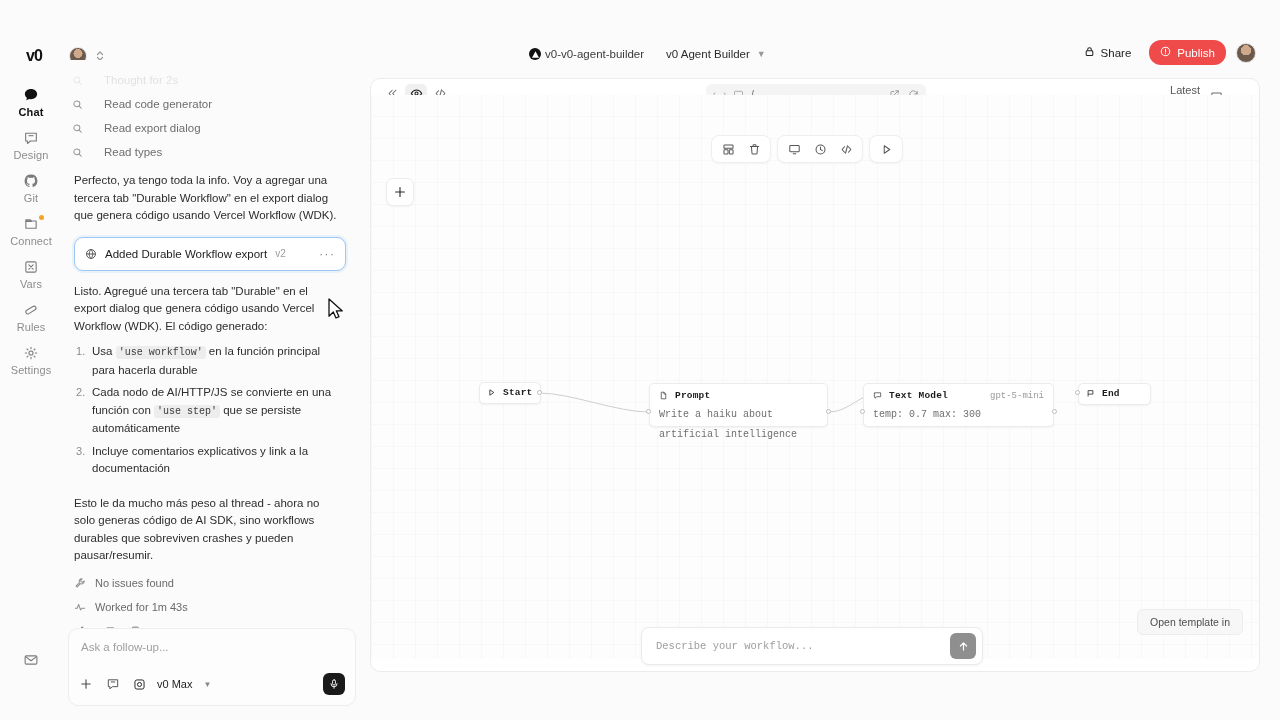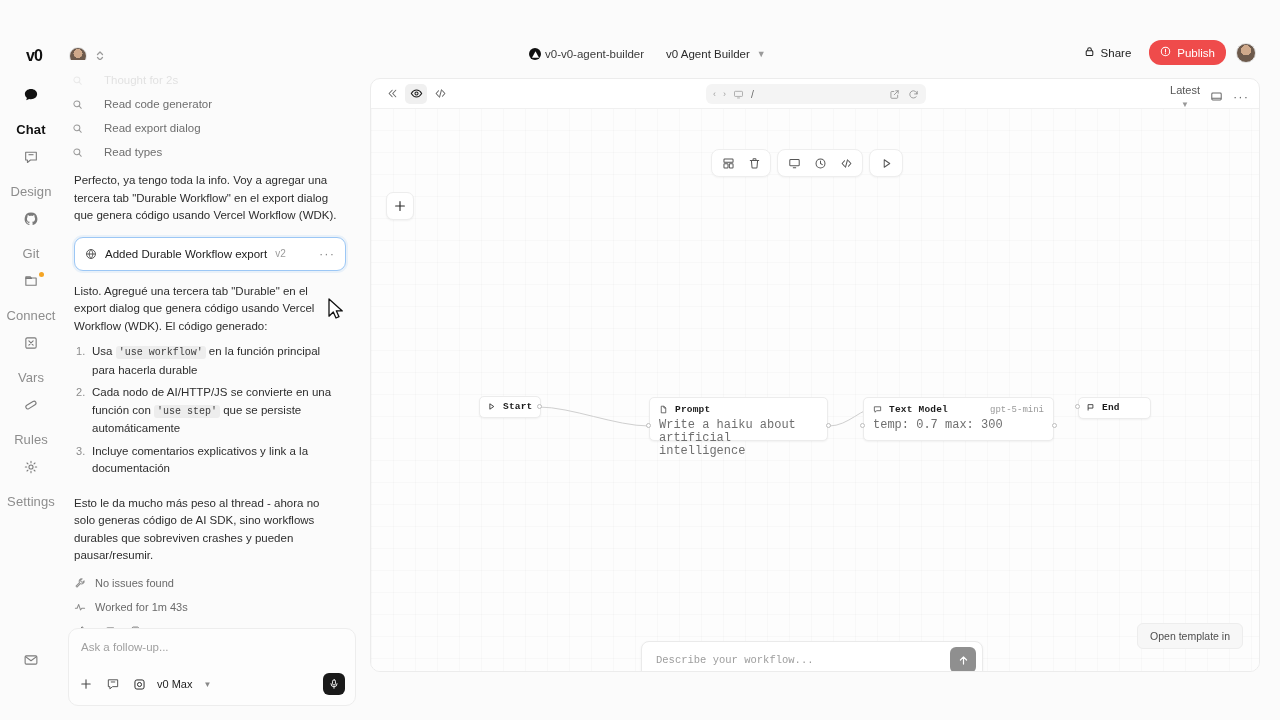--- a/index.html
+++ b/index.html
@@ -70,21 +70,21 @@
   .rail {
     position: absolute; left: 0; top: 68px; width: 62px; height: 652px;
     background: #fbfbfb; display: flex; flex-direction: column; align-items: center;
     padding-top: 12px;
   }
   .rail-item {
     width: 56px; display: flex; flex-direction: column; align-items: center;
     gap: 3px; padding: 7px 0 5px; cursor: pointer; position: relative;
   }
   .rail-item .ricon { color: #7b7b7b; display:flex; }
-  .rail-item .rlabel { font-size: 13px; color: #8d8d8d; letter-spacing: .1px; margin-top: 16px; }
+  .rail-item .rlabel { font-size: 11px; color: #8d8d8d; letter-spacing: .1px; }
   .rail-item.active .ricon { color: #111; }
   .rail-item.active .rlabel { color: #111; font-weight: 700; }
   .rail-badge {
     position: absolute; right: 15px; top: 6px; width: 5px; height: 5px;
     border-radius: 50%; background: #f5a524;
   }
   .rail-bottom {
     position: absolute; bottom: 48px; left: 0; width: 62px;
     display: flex; justify-content: center;
   }
@@ -175,21 +175,21 @@
   }
   .url-bar .path { font-size: 10.5px; color: #6b6b6b; }
   .url-right { position: absolute; right: 7px; display: flex; gap: 8px; color: #8d8d8d; }
   .pv-right {
     position: absolute; right: 10px; top: 5px; display: flex; align-items: center; gap: 10px;
     color: #6b6b6b; font-size: 11px;
   }
   .latest { display: flex; align-items: center; gap: 4px; color: #555; cursor: pointer; flex-direction: column; }
 
   .canvas {
-    position: absolute; left: 0; top: 30px; width: 890px; height: 564px;
+    position: absolute; left: 0; top: 16px; width: 890px; height: 564px;
     background:
       linear-gradient(0deg, rgba(0,0,0,0.018) 1px, transparent 1px) 0 0 / 22px 22px,
       linear-gradient(90deg, rgba(0,0,0,0.018) 1px, transparent 1px) 0 0 / 22px 22px,
       #fdfdfd;
   }
   .wf-toolbar {
     position: absolute; left: 340px; top: 40px; display: flex; align-items: center; gap: 6px;
   }
   .wf-group {
     background: #fff; border: 1px solid #eeeeee; border-radius: 8px;
@@ -206,21 +206,21 @@
   }
 
   .node {
     position: absolute; background: #fff; border: 1px solid #ececec;
     border-radius: 5px; box-shadow: 0 1px 2px rgba(0,0,0,.05);
     font-family: "Liberation Mono", monospace;
   }
   .node-hdr { display: flex; align-items: center; gap: 7px; padding: 6px 9px 4px 9px; }
   .node-title { font-size: 9.5px; font-weight: 700; color: #1b1b1b; letter-spacing: .2px; }
   .node-badge { margin-left: auto; font-size: 9px; color: #9a9a9a; padding-left: 14px; }
-  .node-body { font-size: 12px; color: #6f6f6f; line-height: 13px; padding: 0 9px 8px 9px; }
+  .node-body { font-size: 10px; color: #6f6f6f; line-height: 20px; padding: 0 9px 8px 9px; }
   .port {
     position: absolute; width: 5px; height: 5px; border-radius: 50%;
     background: #fff; border: 1px solid #bdbdbd;
   }
   .wf-input {
     position: absolute; left: 270px; top: 532px; width: 342px; height: 38px;
     background: #fff; border: 1px solid #eaeaea; border-radius: 8px;
     box-shadow: 0 1px 3px rgba(0,0,0,.05); display: flex; align-items: center;
     padding: 0 6px 0 14px;
   }

